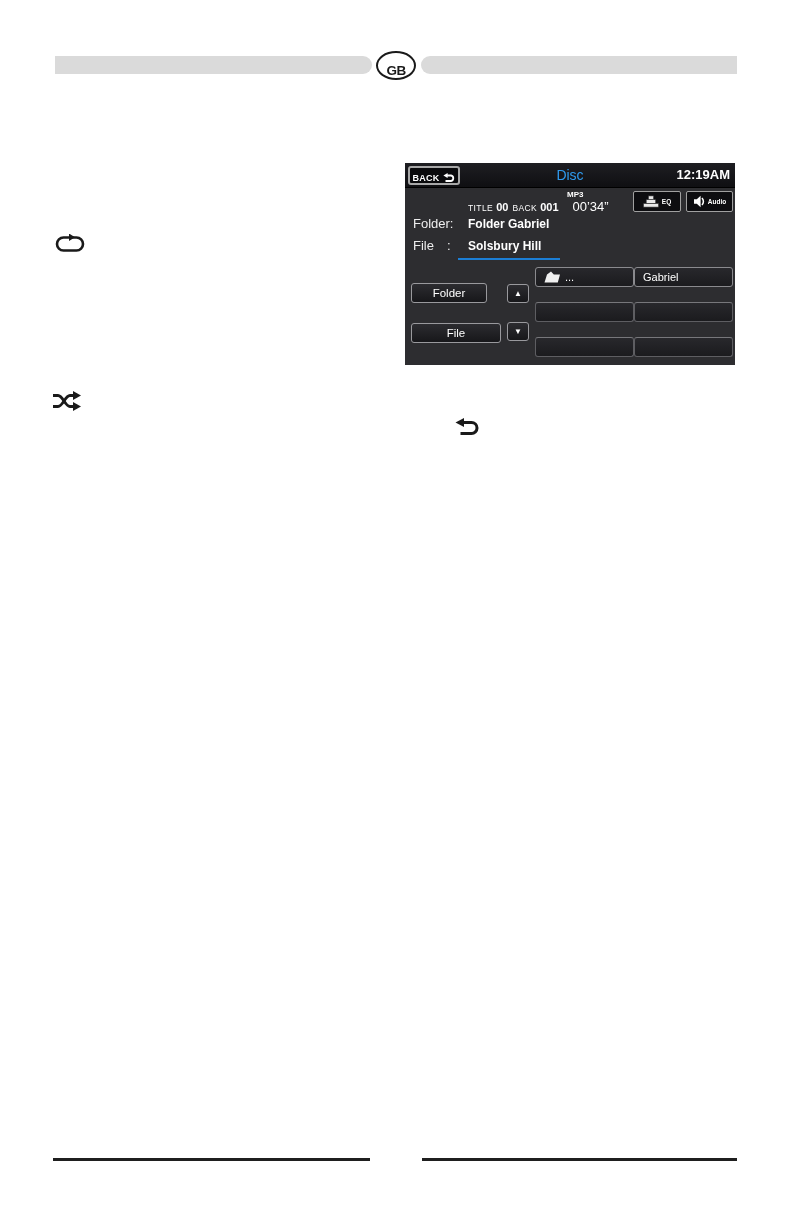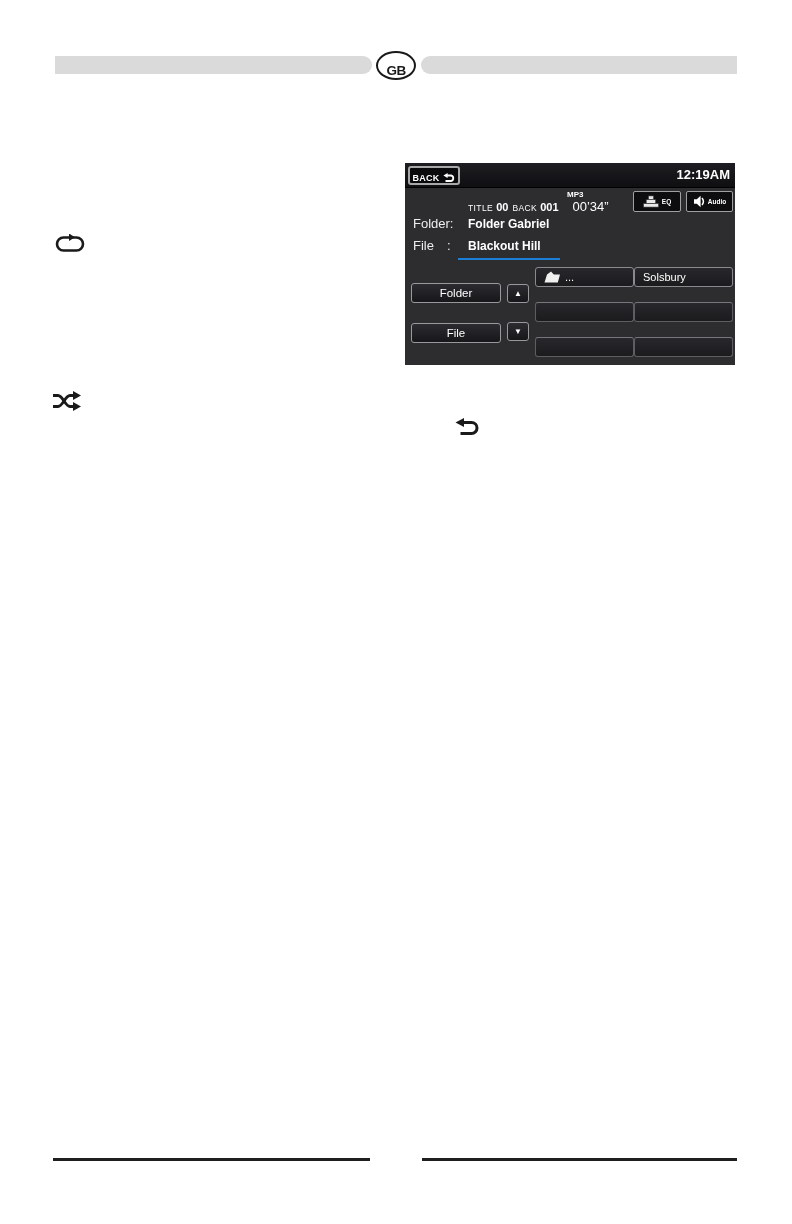--- a/index.html
+++ b/index.html
@@ -57,21 +57,21 @@
   .mlabel  { display:inline-block; width:55px; font-size:13px; color:#eeeeee; }
   .flabel  { display:inline-block; width:34px; font-size:13px; color:#eeeeee; }
   .fcolon  { display:inline-block; width:21px; font-size:13px; color:#eeeeee; }
   .mvalue  { font-size:12px; font-weight:600; color:#ffffff; }
   .file-underline { position:absolute; left:53px; top:95px; width:102px; height:2px; background:#1c7fd6; }
 
   .dev-btn { position:absolute; background:linear-gradient(#2c2c30,#17171a);
              border:1px solid #99999d; border-radius:3px; color:#ffffff;
              font-size:11.5px; display:flex; align-items:center; justify-content:center;
              cursor:pointer; font-family:"Liberation Sans", sans-serif; }
-  .btn-folder { left:6px;  top:120px; width:90px; height:20px; }
+  .btn-folder { left:6px;  top:120px; width:76px; height:20px; }
   .btn-file   { left:6px;  top:160px; width:90px; height:20px; }
   .btn-up     { left:102px; top:121px; width:22px; height:19px; font-size:8px; }
   .btn-down   { left:102px; top:159px; width:22px; height:19px; font-size:8px; }
 
   .list-btn { position:absolute; width:99px; height:20px;
               background:linear-gradient(#28282c,#1b1b1e);
               border:1px solid #5e5e62; border-top-color:#77777b; border-radius:3px;
               color:#ffffff; font-size:11px; display:flex; align-items:center; gap:4px;
               padding-left:8px; cursor:pointer; font-family:"Liberation Sans", sans-serif; }
   .li-0 { left:130px; top:104px; border-color:#8a8a8e; }
@@ -125,20 +125,21 @@
     <div class="titlebar">
       <button class="back-btn">
         <span>BACK</span>
         <span style="line-height:0;">
           <svg width="13" height="10" viewBox="0 0 13 10">
             <path d="M4,2.5 H8 A2.8,2.8 0 0 1 8,8 H2.5" fill="none" stroke="#ffffff" stroke-width="1.8"></path>
             <polygon points="4.6,0 4.6,5 0.4,2.5" fill="#ffffff"></polygon>
           </svg>
         </span>
       </button>
+      <div class="disc-title">Disc</div>
       <div class="clock">12:19AM</div>
     </div>
 
     <div class="mp3-label">MP3</div>
 
     <div class="track-line">
       <span class="sm">TITLE</span><span class="lg">00</span><span class="sm">BACK</span><span class="lg">001</span><span class="time">00’34”</span>
     </div>
 
     <button class="mini-btn eq-btn">
@@ -163,21 +164,21 @@
     </button>
 
     <div class="meta-row folder">
       <span class="mlabel">Folder:</span>
       <span class="mvalue">Folder Gabriel</span>
     </div>
 
     <div class="meta-row file">
       <span class="flabel">File</span>
       <span class="fcolon">:</span>
-      <span class="mvalue">Blackout Hill</span>
+      <span class="mvalue">Solsbury Hill</span>
     </div>
 
     <div class="file-underline"></div>
 
     <button class="dev-btn btn-folder">
       <span>Folder</span>
     </button>
     <button class="dev-btn btn-file">
       <span>File</span>
     </button>
@@ -191,21 +192,21 @@
 
     <button class="list-btn li-0">
       <span style="line-height:0;">
         <svg width="17" height="12" viewBox="0 0 17 12">
           <polygon points="0.5,11.5 3,3.5 7,0.5 9.8,3.5 16,3.5 13.8,11.5" fill="#f0f0f0"></polygon>
         </svg>
       </span>
       <span>...</span>
     </button>
     <button class="list-btn li-1">
-      <span>Solsbury</span>
+      <span>Gabriel</span>
     </button>
     <button class="list-btn li-2">
       <span></span>
     </button>
     <button class="list-btn li-3">
       <span></span>
     </button>
     <button class="list-btn li-4">
       <span></span>
     </button>

